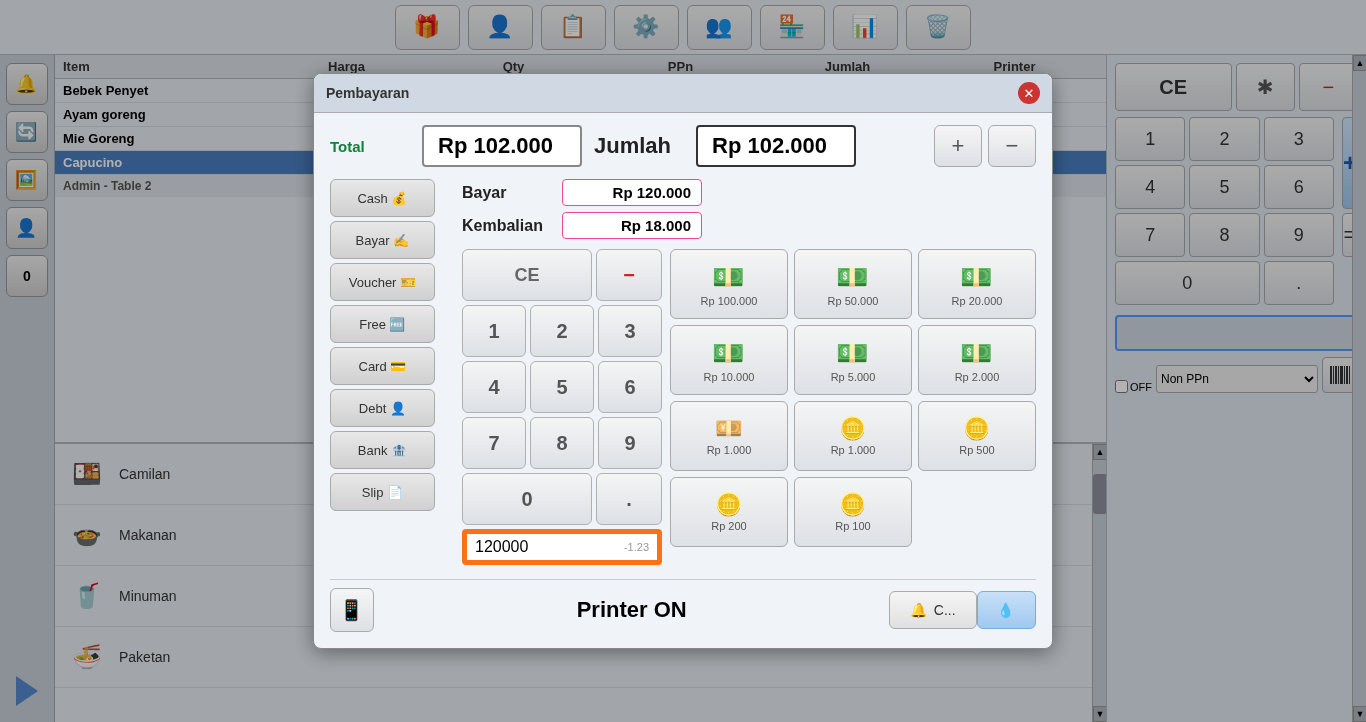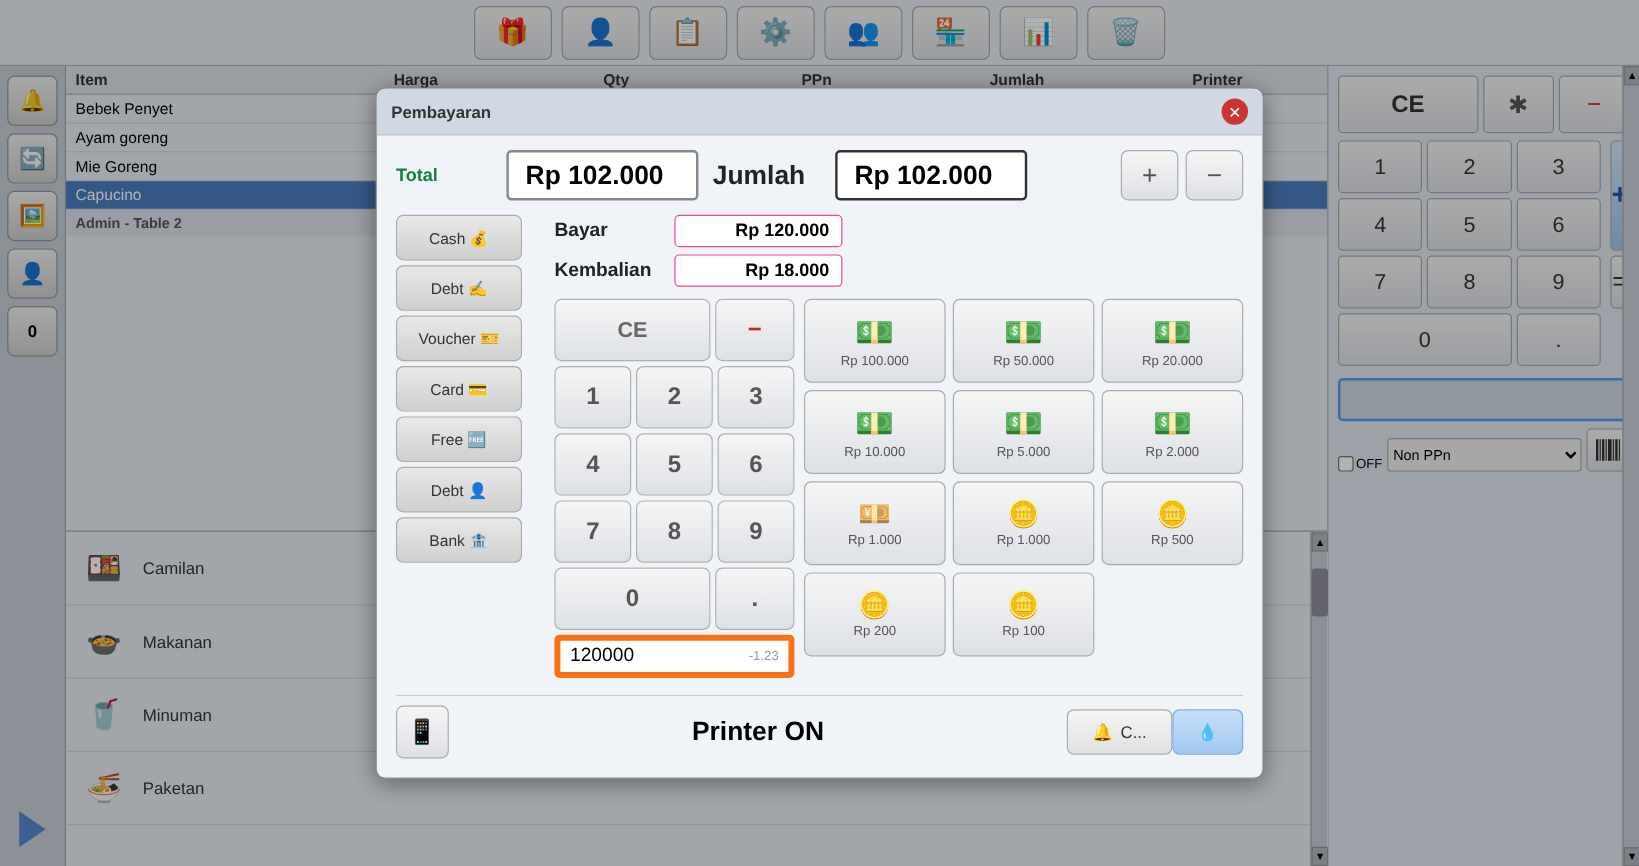--- a/index.html
+++ b/index.html
@@ -83,21 +83,21 @@
     .th-printer { flex: 1; text-align: center; }
 
     .order-row {
       display: flex;
       padding: 4px 8px;
       border-bottom: 1px solid #d0d8e0;
       font-size: 13px;
       cursor: pointer;
     }
     .order-row.selected { background: #4a7fc1; color: white; }
-    .order-row .cell-item { width: 200px; }
+    .order-row .cell-item { width: 200px; font-weight: bold; }
     .order-row .cell { flex: 1; text-align: center; }
 
     
     #admin-label {
       padding: 4px 8px;
       font-size: 12px;
       color: #555;
       font-weight: bold;
       background: #dde2e8;
     }
@@ -693,26 +693,27 @@
       <div class="plus-minus-row">
         <button class="pm-btn">+</button>
         <button class="pm-btn">−</button>
       </div>
     </div>
 
     <div style="display:flex;gap:22px;">
 
       <div class="payment-methods-col">
         <button class="pay-method-btn">Cash 💰</button>
-        <button class="pay-method-btn">Debt ✍️</button>
+        <button class="pay-method-btn">Bayar ✍️</button>
         <button class="pay-method-btn">Voucher 🎫</button>
+        <button class="pay-method-btn">Free 🆓</button>
         <button class="pay-method-btn">Card 💳</button>
-        <button class="pay-method-btn">Free 🆓</button>
         <button class="pay-method-btn">Debt 👤</button>
         <button class="pay-method-btn">Bank 🏦</button>
+        <button class="pay-method-btn">Slip 📄</button>
       </div>
 
       <div style="flex:1;">
 
         <div class="bayar-kembalian-area">
           <div class="bk-row">
             <div class="bk-label">Bayar</div>
             <div class="bk-value">Rp 120.000</div>
           </div>
           <div class="bk-row">

